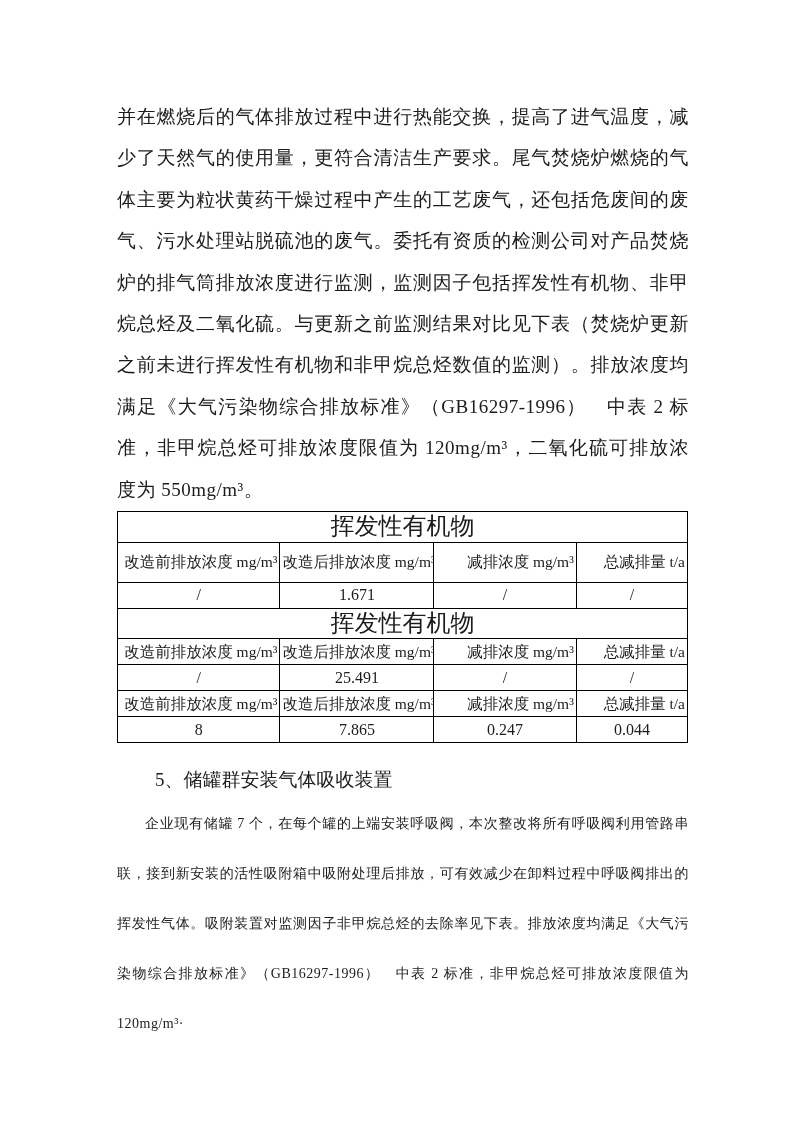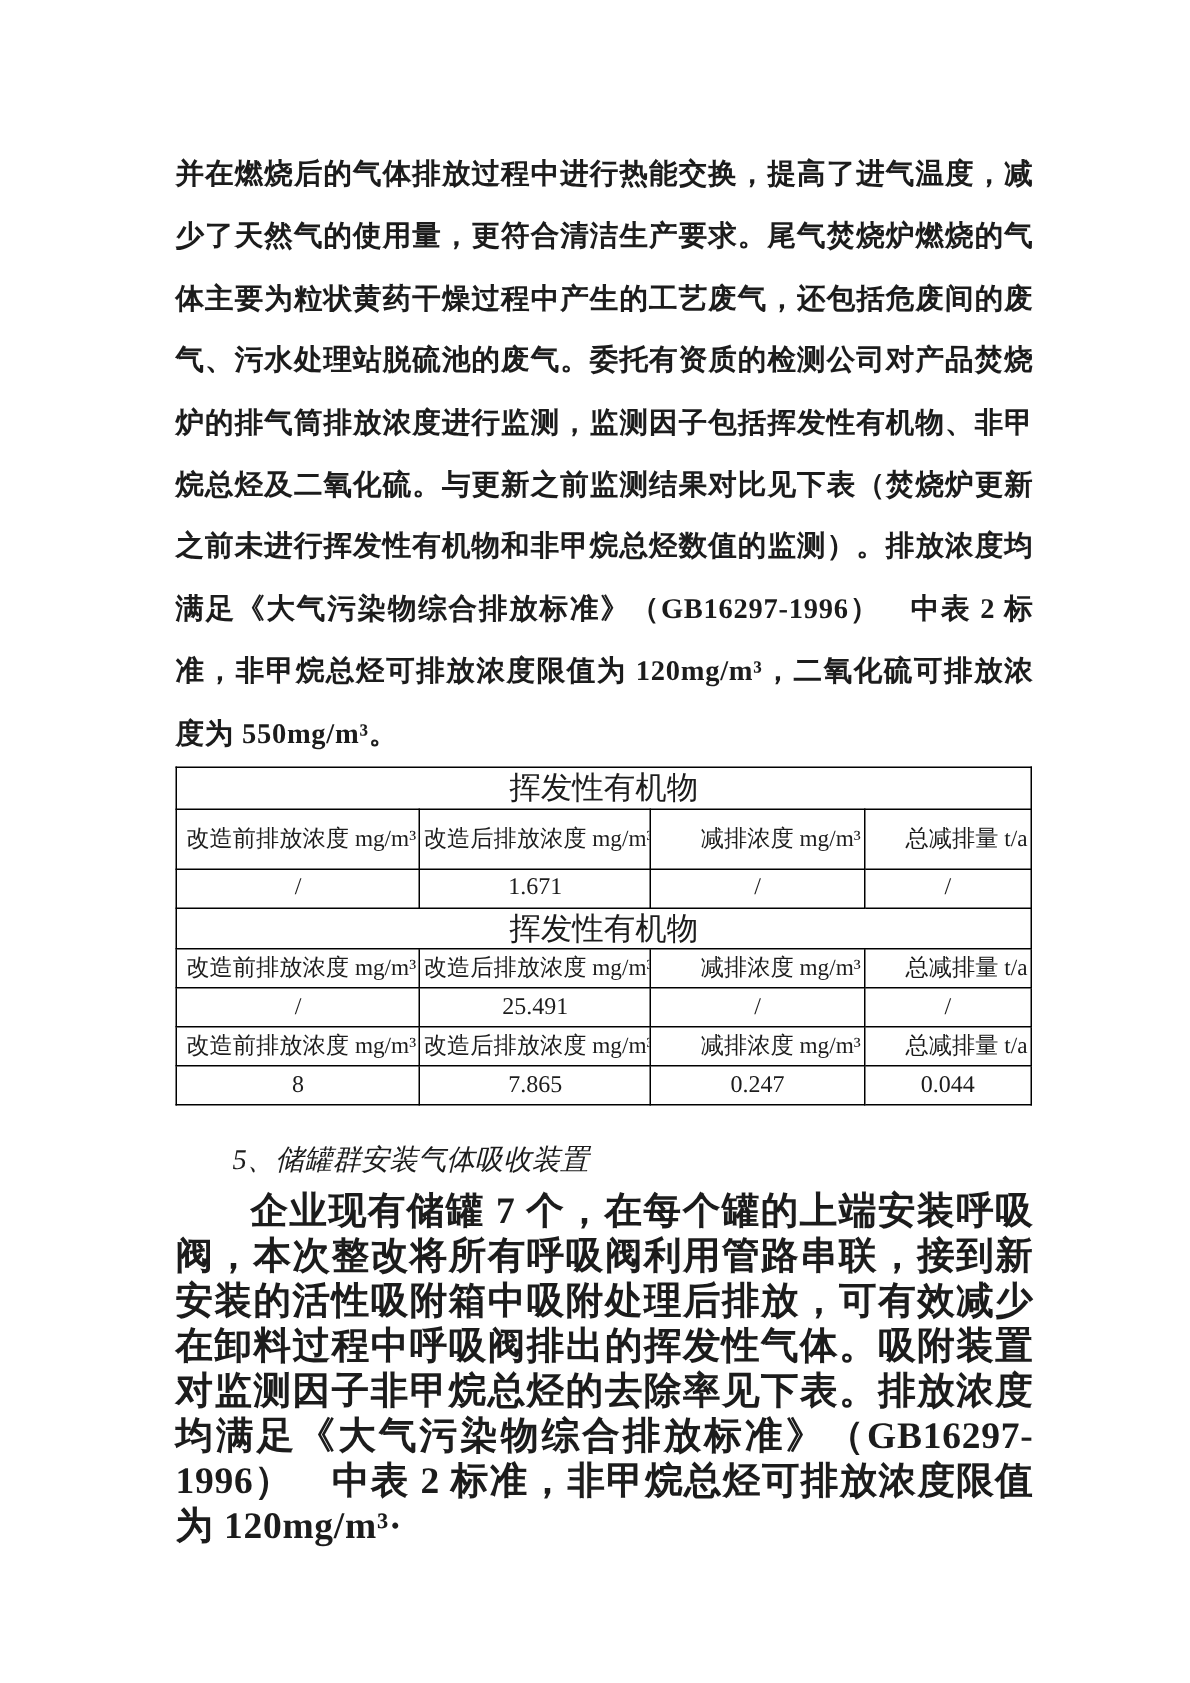--- a/index.html
+++ b/index.html
@@ -19,58 +19,56 @@
   .content {
     position: absolute;
     left: 117px;
     top: 0;
     width: 572px;
   }
   .para {
     text-align: justify;
     text-justify: inter-character;
     letter-spacing: 0.5px;
-    font-weight: bold;
   }
   .para-wide {
     margin-top: 96px;
     font-size: 19px;
     line-height: 41.4px;
   }
   .para-tight {
-    font-size: 25px;
-    line-height: 30px;
+    font-size: 14px;
+    line-height: 50px;
   }
   .indent2 { text-indent: 2em; }
   .emissions-table {
     width: 571px;
     margin-top: 1px;
     border-collapse: collapse;
     table-layout: fixed;
   }
   .emissions-table td {
     border: 1.5px solid #000;
     text-align: center;
     vertical-align: middle;
     padding: 1px 2px;
     line-height: 1.15;
     overflow: hidden;
     white-space: nowrap;
   }
-  .row-title td     { height: 27px; font-size: 21px; font-family: Liberation Serif, serif; }
+  .row-title td     { height: 27px; font-size: 24px; font-family: Liberation Serif, serif; }
   .row-title-1 td   { height: 28px; }
   .row-header td    { height: 26px; font-size: 15.5px; text-align: right; }
   .row-header-1 td  { height: 40px; }
   .row-data td      { height: 26px; font-size: 16px; }
   .section-heading {
     margin-top: 19px;
     font-size: 19px;
     line-height: 36.8px;
     text-indent: 2em;
-    font-style: italic;
   }
 </style>
 </head>
 <body>
 
 <div class="page">
   <div class="content">
 
     <p class="para para-wide">并在燃烧后的气体排放过程中进行热能交换，提高了进气温度，减少了天然气的使用量，更符合清洁生产要求。尾气焚烧炉燃烧的气体主要为粒状黄药干燥过程中产生的工艺废气，还包括危废间的废气、污水处理站脱硫池的废气。委托有资质的检测公司对产品焚烧炉的排气筒排放浓度进行监测，监测因子包括挥发性有机物、非甲烷总烃及二氧化硫。与更新之前监测结果对比见下表（焚烧炉更新之前未进行挥发性有机物和非甲烷总烃数值的监测）。排放浓度均满足《大气污染物综合排放标准》（GB16297-1996）　中表 2 标准，非甲烷总烃可排放浓度限值为 120mg/m³，二氧化硫可排放浓度为 550mg/m³。</p>
 

